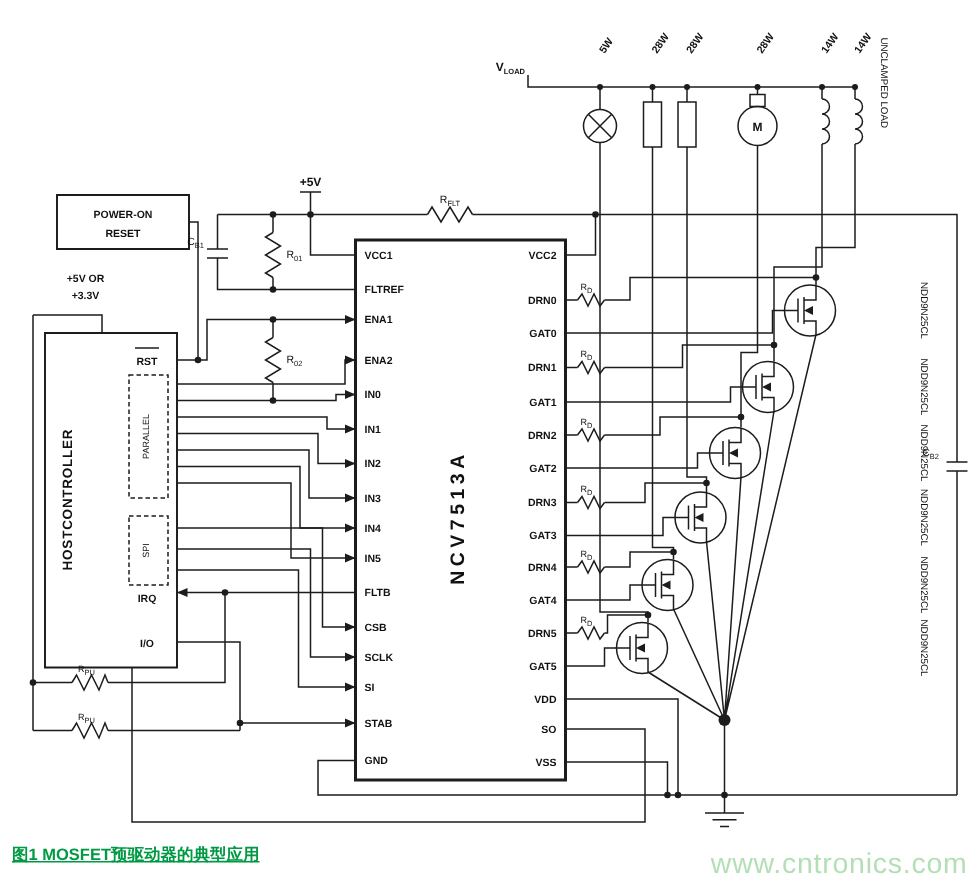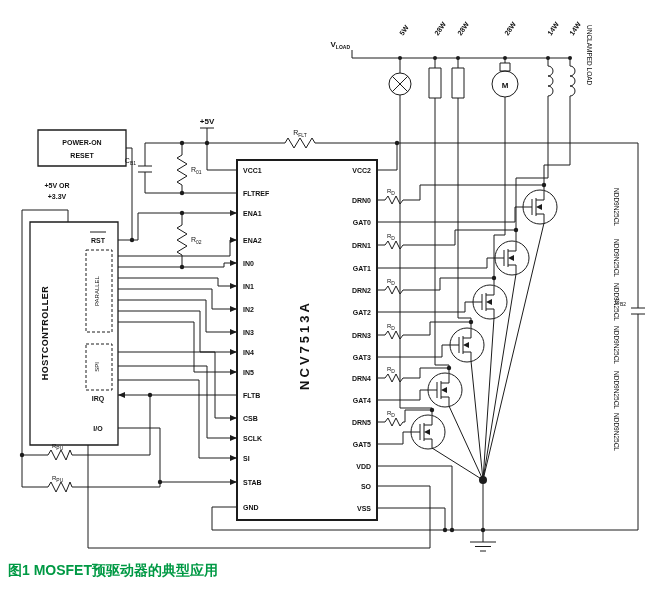--- a/index.html
+++ b/index.html
@@ -17,21 +17,21 @@
   .pin{font-size:7px;font-weight:bold;}
   .lbl{font-size:7px;}
   .sm{font-size:6px;}
   .sub{font-size:5px;}
   .icname{font-size:13px;font-weight:bold;letter-spacing:3px;}
   .hostname{font-size:9px;font-weight:bold;letter-spacing:.5px;}
   .vtx{font-size:7px;font-weight:bold;}
   .watt{font-size:7px;font-weight:bold;}
   .part{font-size:6.5px;}
   .big{font-size:8px;font-weight:bold;}
-  #caption{position:absolute;left:8px;top:562px;font-size:14px;font-weight:bold;color:#009944;}
+  #caption{position:absolute;left:8px;top:562px;font-size:11px;font-weight:bold;color:#009944;text-decoration:underline;}
   #watermark{position:absolute;right:8px;top:566px;font-size:19px;color:#b4dfb6;letter-spacing:.5px;}
 </style>
 </head>
 <body>
 
 <div id="stage">
 <svg width="653" height="556" viewBox="0 0 653 556">
   <defs>
     <g id="nfet">
       <circle r="17" class="wire"></circle>
@@ -321,13 +321,14 @@
 
   <text x="614" y="207" text-anchor="middle" class="part" transform="rotate(90 614 207)">NDD9N25CL</text>
   <text x="614" y="258" text-anchor="middle" class="part" transform="rotate(90 614 258)">NDD9N25CL</text>
   <text x="614" y="302" text-anchor="middle" class="part" transform="rotate(90 614 302)">NDD9N25CL</text>
   <text x="614" y="345" text-anchor="middle" class="part" transform="rotate(90 614 345)">NDD9N25CL</text>
   <text x="614" y="390" text-anchor="middle" class="part" transform="rotate(90 614 390)">NDD9N25CL</text>
   <text x="614" y="432" text-anchor="middle" class="part" transform="rotate(90 614 432)">NDD9N25CL</text>
 </svg>
 
 <div id="caption">图1  MOSFET预驱动器的典型应用</div>
+<div id="watermark">www.cntronics.com</div>
 </div>
 
 </body></html>

